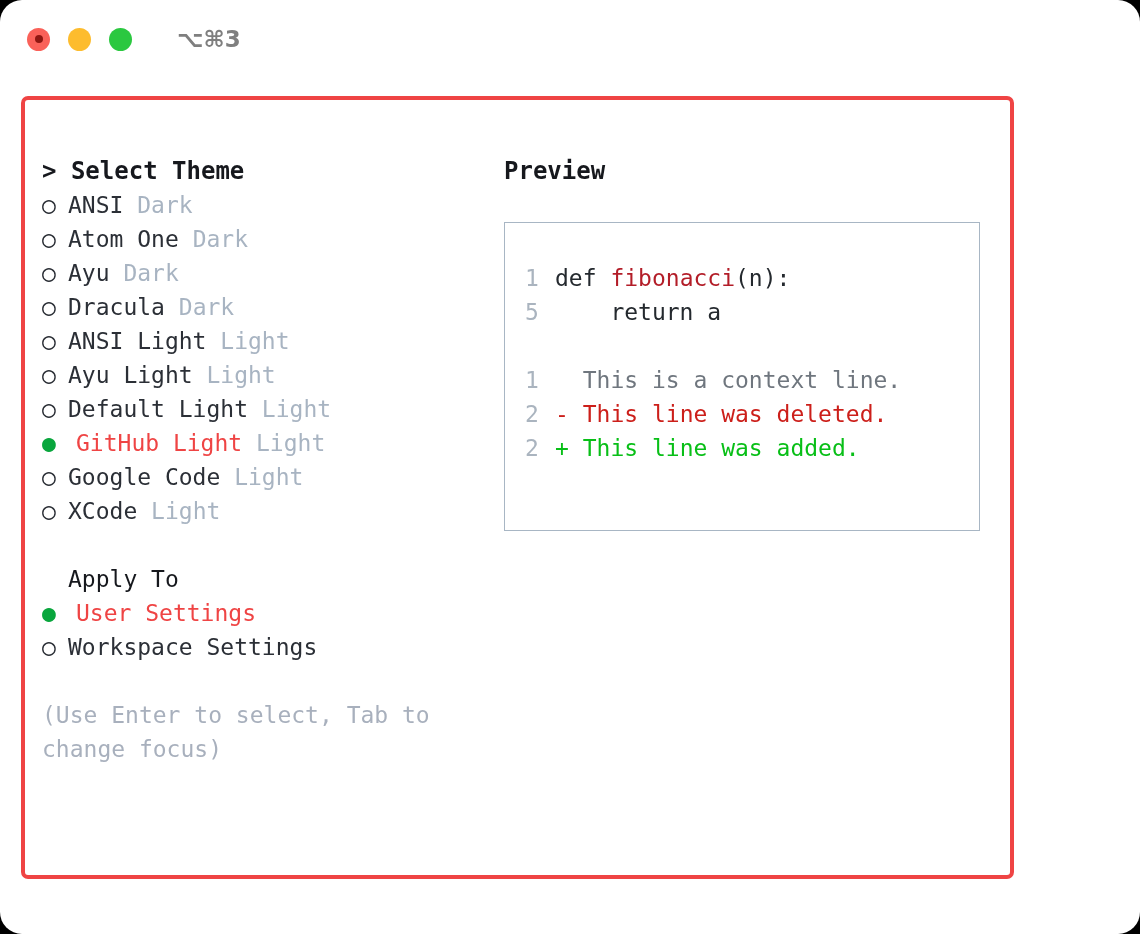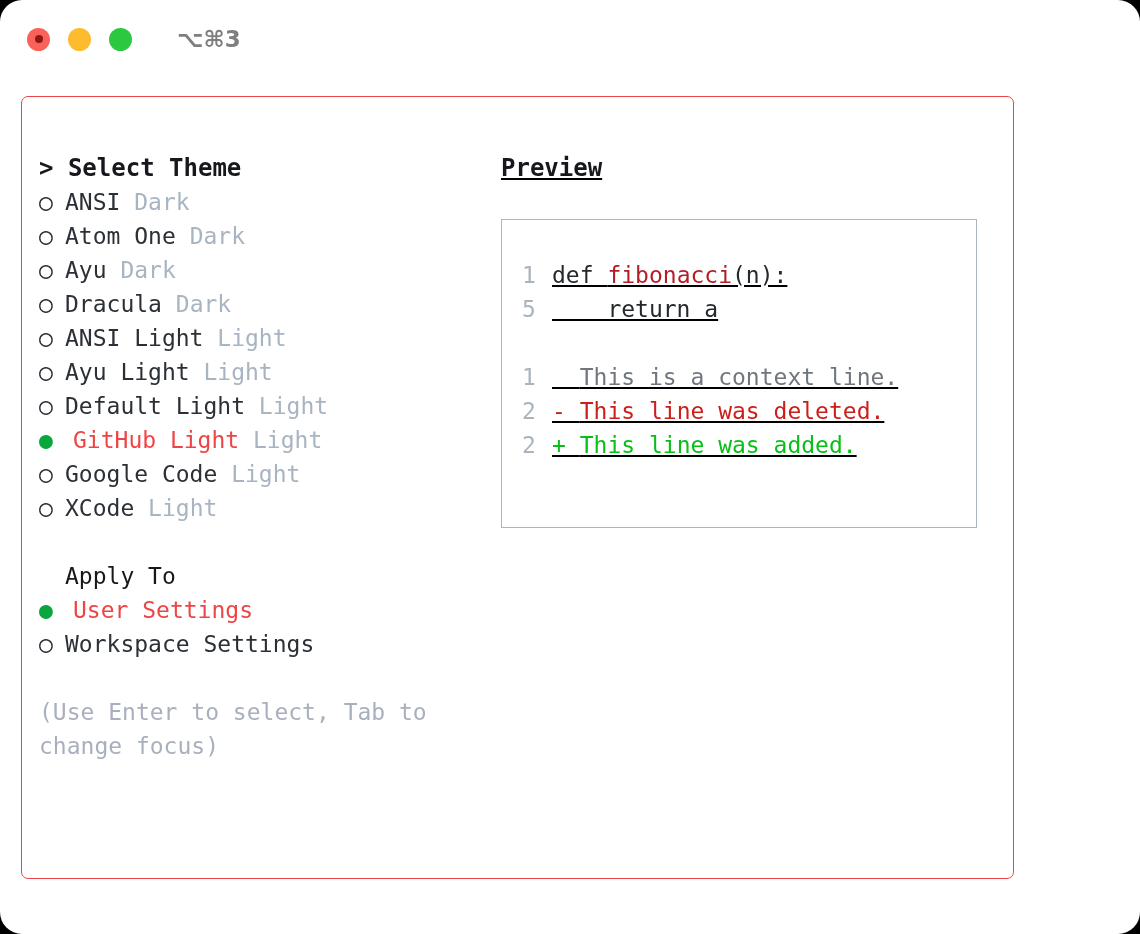--- a/index.html
+++ b/index.html
@@ -40,27 +40,27 @@
     font-size: 23px;
     font-weight: bold;
     letter-spacing: 0px;
     font-family: "DejaVu Sans", sans-serif;
   }
   
   .panel {
     position: absolute;
     left: 21px; top: 96px;
     width: 993px; height: 783px;
-    border: 1px solid #ef4444;
+    border: 4px solid #ef4444;
     border-radius: 7px;
     background: #ffffff;
   }
   .columns { position: absolute; left: 0; top: 0; width: 100%; height: 100%; }
   .left-col  { position: absolute; left: 17px;  top: 54px; width: 460px; }
-  .right-col { position: absolute; left: 479px; top: 54px; width: 500px; text-decoration: underline; }
+  .right-col { position: absolute; left: 479px; top: 54px; width: 500px; }
 
   
   .head-row {
     font-size: 24px;
     font-weight: bold;
     color: #16181d;
     line-height: 34px;
     white-space: pre;
   }
   .row {

